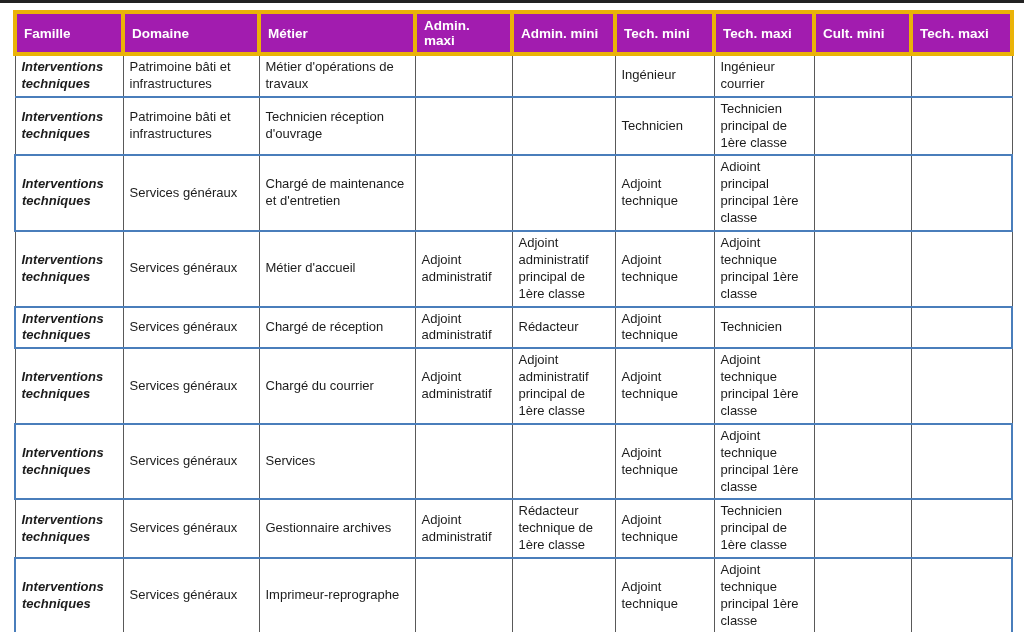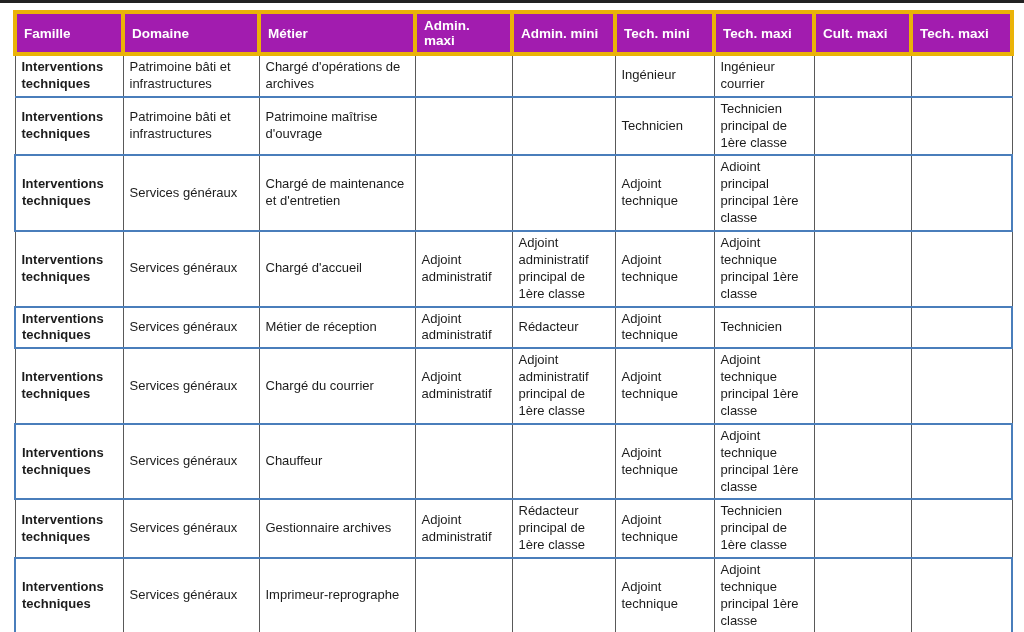--- a/index.html
+++ b/index.html
@@ -19,21 +19,21 @@
     text-align:left; vertical-align:middle; padding:4px 7px;
     border:4px solid #eab308; height:30px;
   }
   tbody td {
     font-size:13px; color:#1c1c1c; line-height:1.3;
     text-align:left; vertical-align:middle; padding:3px 6px;
     border-left:1px solid #595959; border-right:1px solid #595959;
     border-top:2px solid #4A7EBB; border-bottom:2px solid #4A7EBB;
     overflow:hidden;
   }
-  tbody td:first-child { font-weight:bold; }
+  tbody td:first-child { font-weight:bold;font-style:italic; }
   tbody tr:first-child td { border-top:1px solid #1f1f1f; }
   
   tbody tr:nth-child(2n+3) td:first-child { border-left:2px solid #4A7EBB; }
   tbody tr:nth-child(2n+3) td:last-child  { border-right:2px solid #4A7EBB; }
   tbody tr:nth-child(1) { height:41px; }
   tbody tr:nth-child(2) { height:55px; }
   tbody tr:nth-child(3) { height:63px; }
   tbody tr:nth-child(4) { height:68px; }
   tbody tr:nth-child(5) { height:39px; }
   tbody tr:nth-child(6) { height:70px; }
@@ -60,40 +60,40 @@
   </colgroup>
   <thead>
     <tr>
       <th>Famille</th>
       <th>Domaine</th>
       <th>Métier</th>
       <th>Admin. maxi</th>
       <th>Admin. mini</th>
       <th>Tech. mini</th>
       <th>Tech. maxi</th>
-      <th>Cult. maxi</th>
+      <th>Cult. mini</th>
       <th>Tech. maxi</th>
     </tr>
   </thead>
   <tbody>
     <tr>
       <td>Interventions techniques</td>
       <td>Patrimoine bâti et infrastructures</td>
-      <td>Chargé d'opérations de archives</td>
+      <td>Métier d'opérations de travaux</td>
       <td></td>
       <td></td>
       <td>Ingénieur</td>
       <td>Ingénieur courrier</td>
       <td></td>
       <td></td>
     </tr>
     <tr>
       <td>Interventions techniques</td>
       <td>Patrimoine bâti et infrastructures</td>
-      <td>Patrimoine maîtrise d'ouvrage</td>
+      <td>Technicien réception d'ouvrage</td>
       <td></td>
       <td></td>
       <td>Technicien</td>
       <td>Technicien principal de 1ère classe</td>
       <td></td>
       <td></td>
     </tr>
     <tr>
       <td>Interventions techniques</td>
       <td>Services généraux</td>
@@ -101,32 +101,32 @@
       <td></td>
       <td></td>
       <td>Adjoint technique</td>
       <td>Adioint principal principal 1ère classe</td>
       <td></td>
       <td></td>
     </tr>
     <tr>
       <td>Interventions techniques</td>
       <td>Services généraux</td>
-      <td>Chargé d'accueil</td>
+      <td>Métier d'accueil</td>
       <td>Adjoint administratif</td>
       <td>Adjoint administratif principal de 1ère classe</td>
       <td>Adjoint technique</td>
       <td>Adjoint technique principal 1ère classe</td>
       <td></td>
       <td></td>
     </tr>
     <tr>
       <td>Interventions techniques</td>
       <td>Services généraux</td>
-      <td>Métier de réception</td>
+      <td>Chargé de réception</td>
       <td>Adjoint administratif</td>
       <td>Rédacteur</td>
       <td>Adjoint technique</td>
       <td>Technicien</td>
       <td></td>
       <td></td>
     </tr>
     <tr>
       <td>Interventions techniques</td>
       <td>Services généraux</td>
@@ -134,34 +134,34 @@
       <td>Adjoint administratif</td>
       <td>Adjoint administratif principal de 1ère classe</td>
       <td>Adjoint technique</td>
       <td>Adjoint technique principal 1ère classe</td>
       <td></td>
       <td></td>
     </tr>
     <tr>
       <td>Interventions techniques</td>
       <td>Services généraux</td>
-      <td>Chauffeur</td>
+      <td>Services</td>
       <td></td>
       <td></td>
       <td>Adjoint technique</td>
       <td>Adjoint technique principal 1ère classe</td>
       <td></td>
       <td></td>
     </tr>
     <tr>
       <td>Interventions techniques</td>
       <td>Services généraux</td>
       <td>Gestionnaire archives</td>
       <td>Adjoint administratif</td>
-      <td>Rédacteur principal de 1ère classe</td>
+      <td>Rédacteur technique de 1ère classe</td>
       <td>Adjoint technique</td>
       <td>Technicien principal de 1ère classe</td>
       <td></td>
       <td></td>
     </tr>
     <tr>
       <td>Interventions techniques</td>
       <td>Services généraux</td>
       <td>Imprimeur-reprographe</td>
       <td></td>

